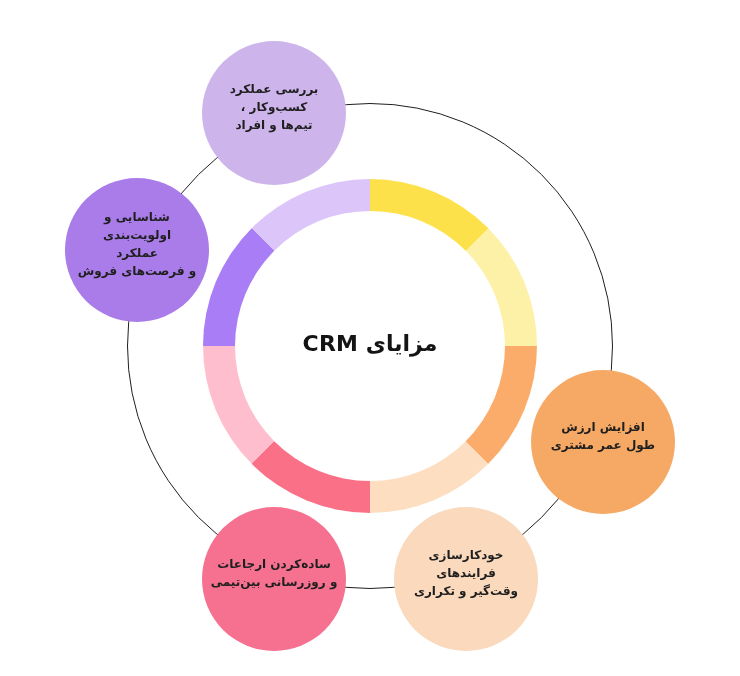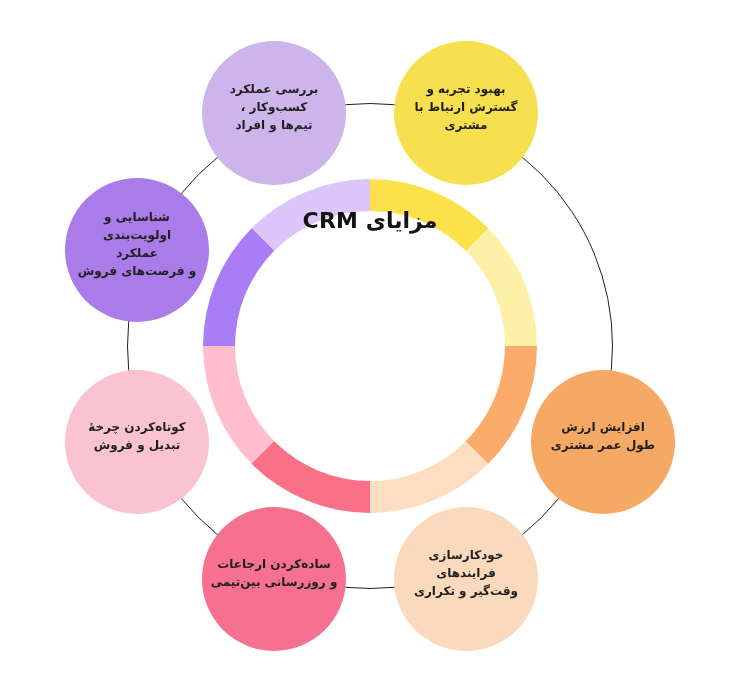--- a/index.html
+++ b/index.html
@@ -13,21 +13,21 @@
     border:1.5px solid #1f1f1f;border-radius:50%;box-sizing:border-box;z-index:1;
   }
   
   .ring{
     position:absolute;left:203px;top:179px;width:334px;height:334px;
     border-radius:50%;z-index:2;
   }
   .ring-hole{
     position:absolute;left:32px;top:32px;width:270px;height:270px;
     background:#ffffff;border-radius:50%;
-    display:flex;align-items:flex-start;justify-content:center;
+    display:flex;align-items:center;justify-content:center;
   }
   .center-label{
     direction:rtl;font-size:22px;font-weight:600;color:#141414;
     letter-spacing:.2px;transform:translateY(-3px);
   }
   
   .node{
     position:absolute;width:144px;height:144px;border-radius:50%;z-index:3;
     display:flex;align-items:center;justify-content:center;
     box-sizing:border-box;padding:6px 6px 18px 6px;
@@ -51,41 +51,32 @@
 <div class="stage">
 
   <div class="connector" style="border-color: rgb(31, 31, 31);"></div>
 
   <div class="ring" style="background: conic-gradient(rgb(253, 225, 75) 0deg, rgb(253, 225, 75) 45deg, rgb(253, 241, 168) 45deg, rgb(253, 241, 168) 90deg, rgb(251, 172, 107) 90deg, rgb(251, 172, 107) 135deg, rgb(253, 222, 192) 135deg, rgb(253, 222, 192) 180deg, rgb(250, 112, 134) 180deg, rgb(250, 112, 134) 225deg, rgb(254, 190, 205) 225deg, rgb(254, 190, 205) 270deg, rgb(168, 125, 246) 270deg, rgb(168, 125, 246) 315deg, rgb(220, 197, 248) 315deg, rgb(220, 197, 248) 360deg);">
     <div class="ring-hole">
       <div class="center-label">مزایای CRM</div>
     </div>
   </div>
 
-  <div class="node n0" style="background: rgb(247, 224, 80);">
-    <div class="node-label">بهبود تجربه و
-گسترش ارتباط با
-مشتری</div>
-  </div>
   <div class="node n2" style="background: rgb(246, 169, 100);">
     <div class="node-label">افزایش ارزش
 طول عمر مشتری</div>
   </div>
   <div class="node n3" style="background: rgb(250, 217, 188);">
     <div class="node-label">خودکارسازی
 فرایندهای
 وقت‌گیر و تکراری</div>
   </div>
   <div class="node n4" style="background: rgb(245, 113, 143);">
     <div class="node-label">ساده‌کردن ارجاعات
 و روزرسانی بین‌تیمی</div>
-  </div>
-  <div class="node n5" style="background: rgb(249, 195, 210);">
-    <div class="node-label">کوتاه‌کردن چرخهٔ
-تبدیل و فروش</div>
   </div>
   <div class="node n6" style="background: rgb(169, 124, 233);">
     <div class="node-label">شناسایی و اولویت‌بندی
 عملکرد
 و فرصت‌های فروش</div>
   </div>
   <div class="node n7" style="background: rgb(205, 181, 236);">
     <div class="node-label">بررسی عملکرد
 کسب‌وکار ،
 تیم‌ها و افراد</div>

